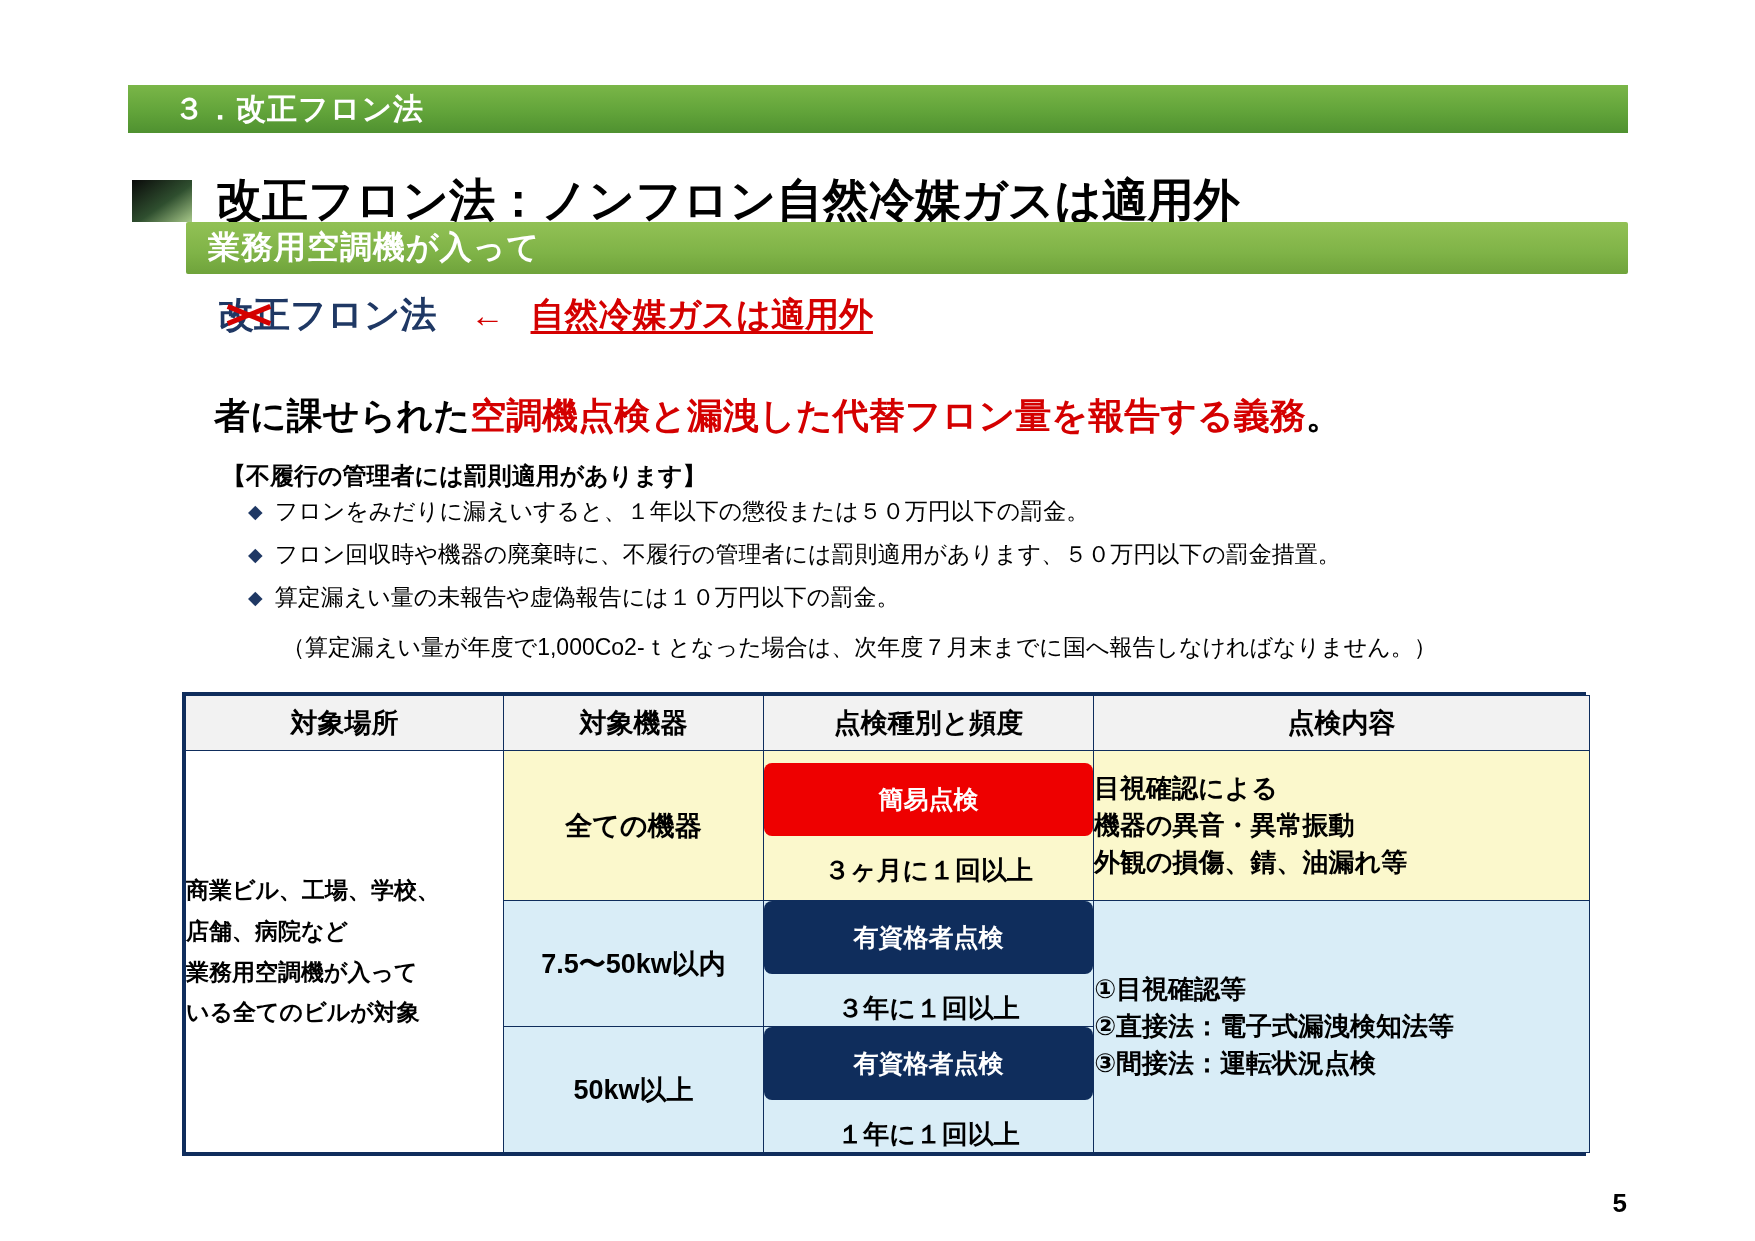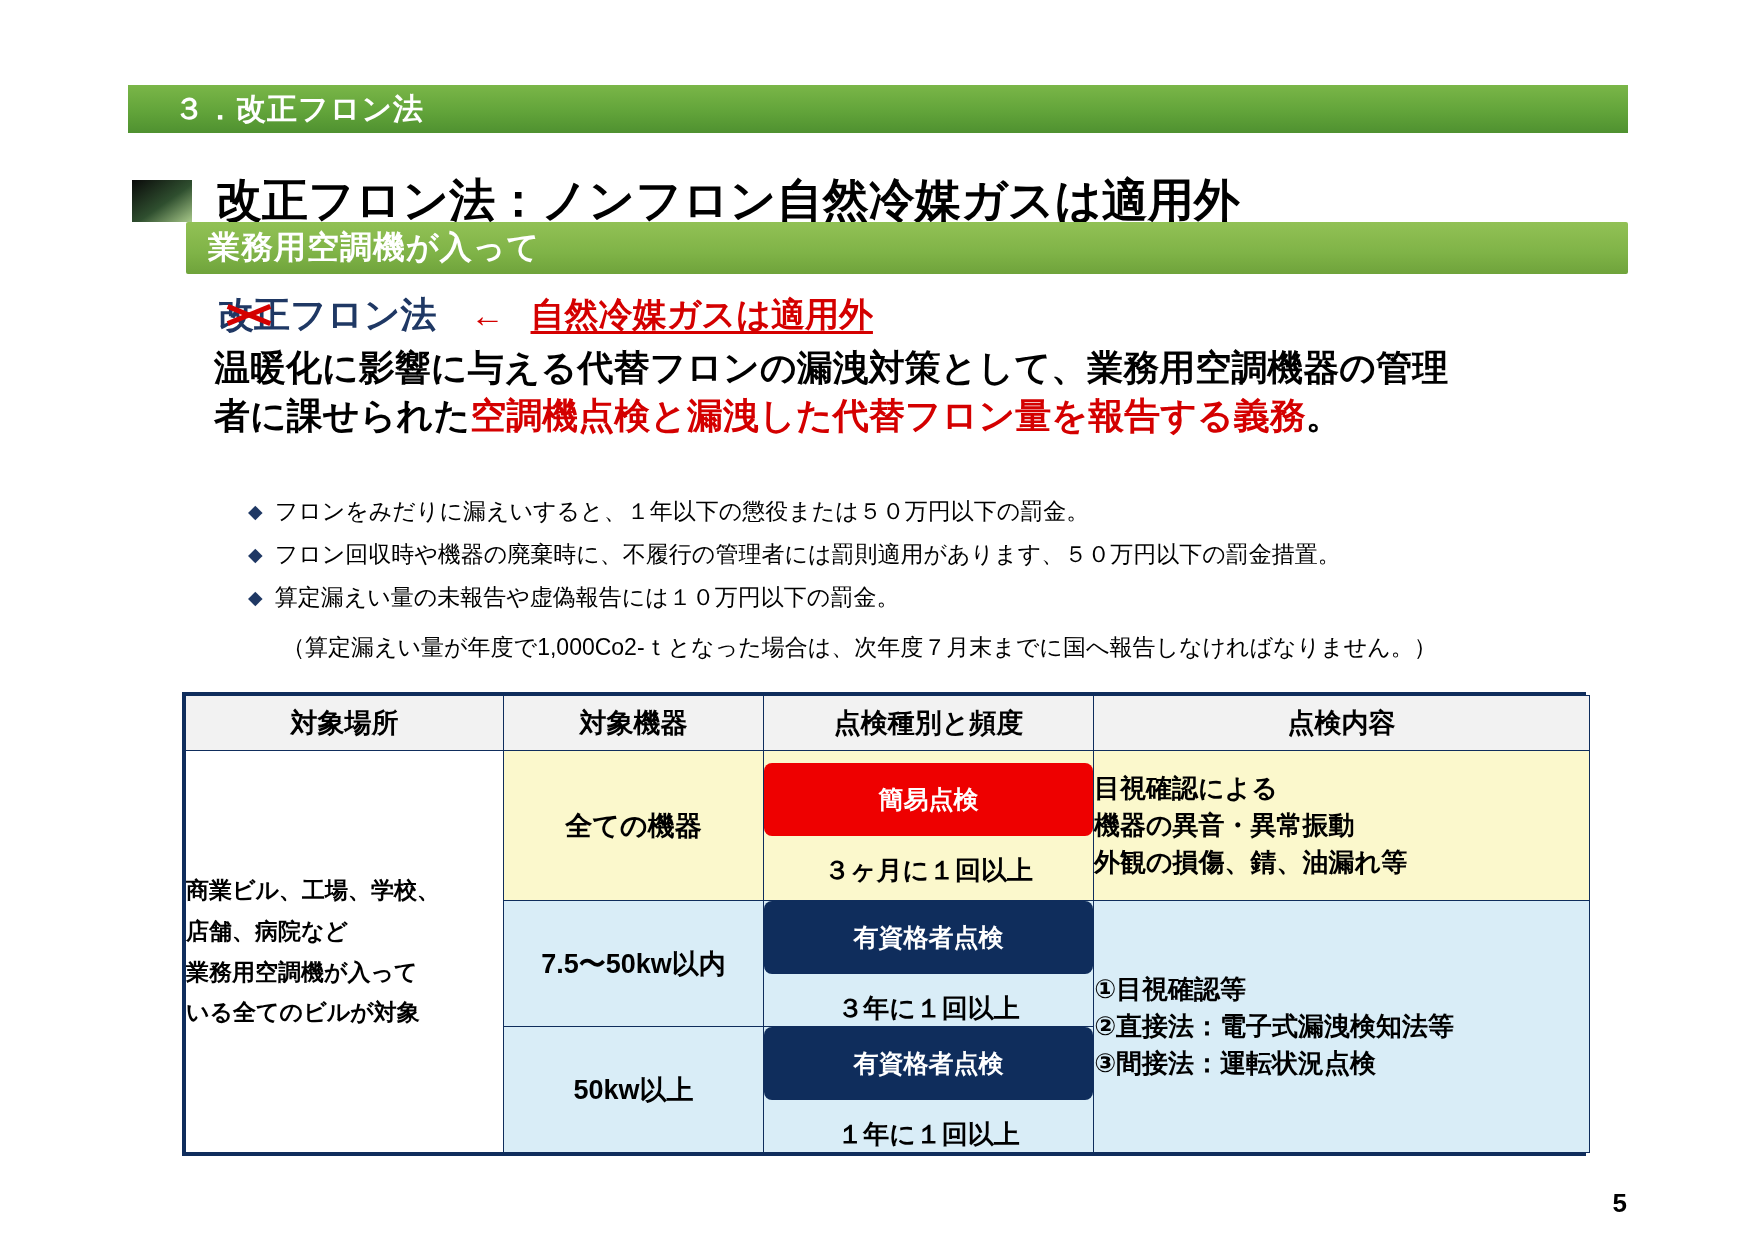--- a/index.html
+++ b/index.html
@@ -298,24 +298,25 @@
     <span class="lead-struck">
       <span>改正フロン法</span>
       <span class="cross1"></span>
       <span class="cross2"></span>
     </span>
     <span class="lead-arrow">←</span>
     <span class="lead-red">自然冷媒ガスは適用外</span>
   </div>
 
   <div class="body-para">
-    <span>温暖化に影響に与える代替フロンの漏洩対策として、業務用空調機器の管理</span><br>
+    <br>
     <span>者に課せられた</span><span class="hl">空調機点検と漏洩した代替フロン量を報告する義務</span><span>。</span>
   </div>
 
+  <div class="penalty-head">【不履行の管理者には罰則適用があります】</div>
 
   <div class="penalty-list">
     <div class="penalty-item">
       <span class="penalty-bullet">◆</span>
       <span>フロンをみだりに漏えいすると、１年以下の懲役または５０万円以下の罰金。</span>
     </div>
     <div class="penalty-item">
       <span class="penalty-bullet">◆</span>
       <span>フロン回収時や機器の廃棄時に、不履行の管理者には罰則適用があります、５０万円以下の罰金措置。</span>
     </div>

